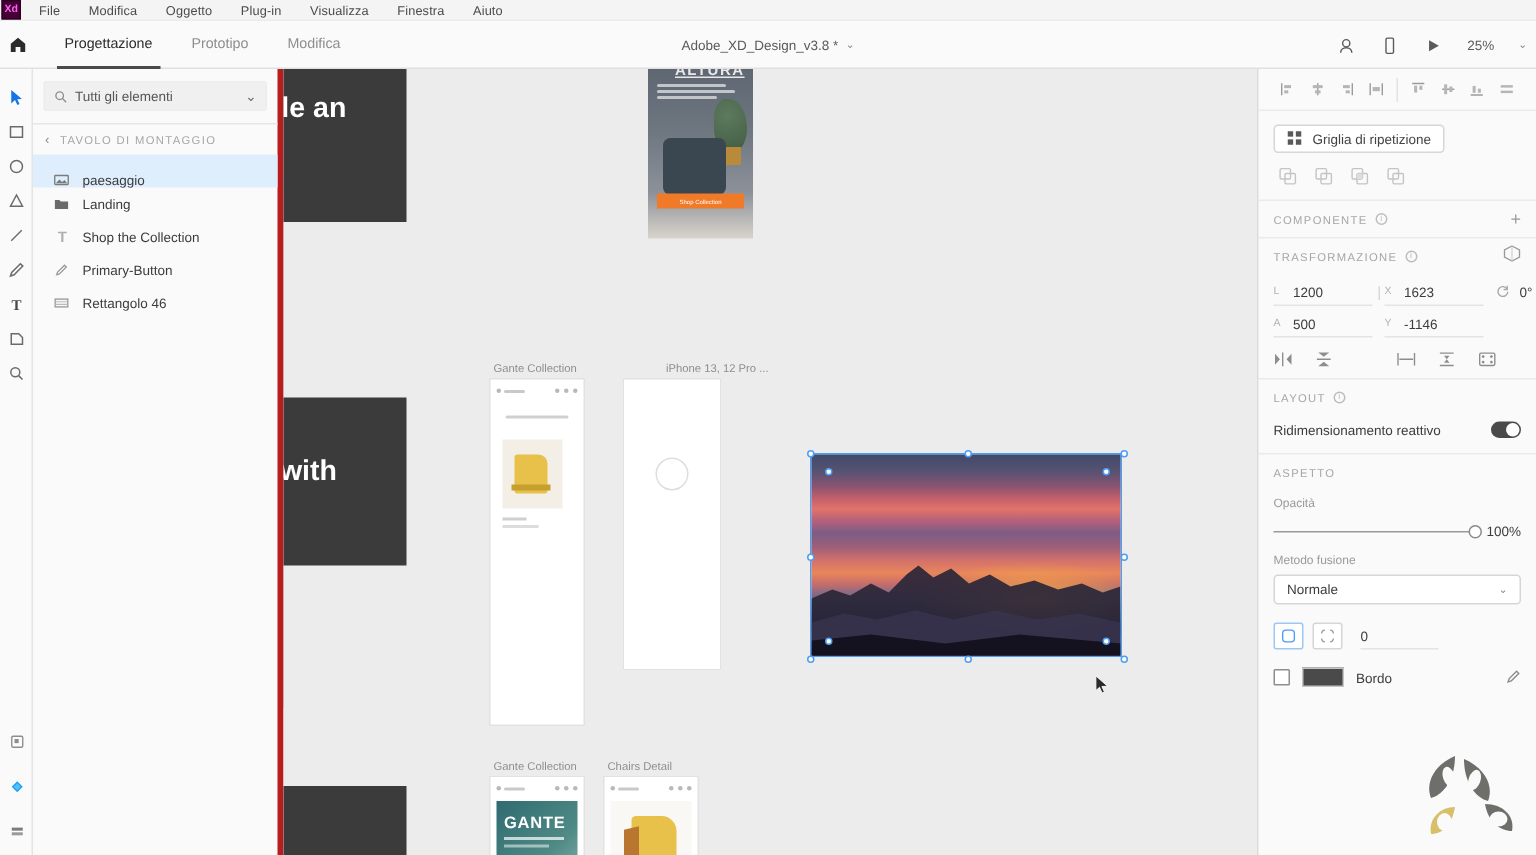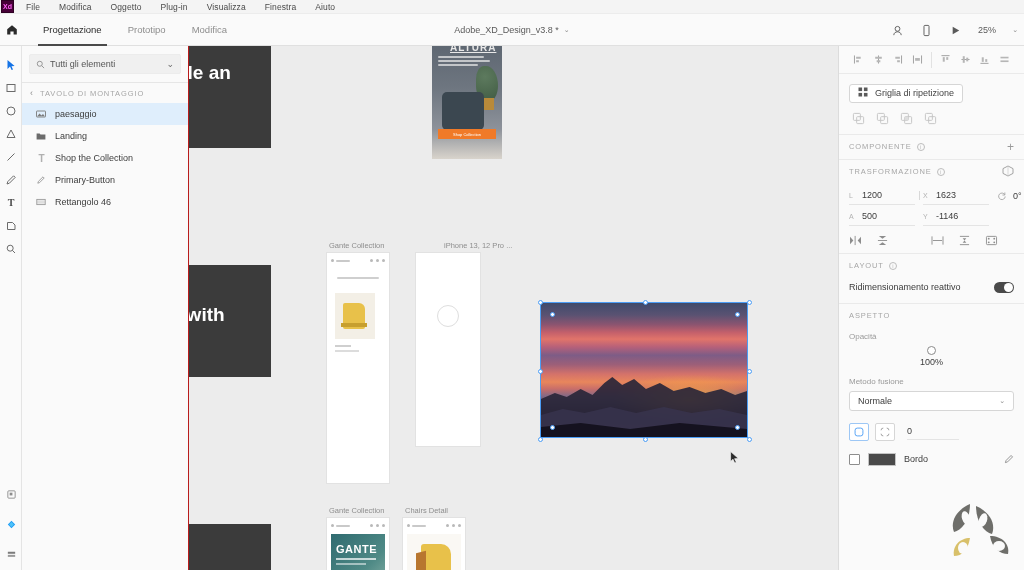--- a/index.html
+++ b/index.html
@@ -76,42 +76,42 @@
   }
   .tool.active { color: #1473e6; }
   .rail-bottom {
     position: absolute; bottom: 4px; left: 0; width: 22px;
     display: flex; flex-direction: column; align-items: center; gap: 7px;
   }
 
   
   .left-panel {
     position: absolute; left: 22px; top: 46px; width: 167px; height: 524px;
-    background: #fafafa; border-right: 1px solid #b91c1c;
+    background: #fafafa; border-right: 4px solid #b91c1c;
   }
   .search-row {
     margin: 8px 7px 0 7px; height: 20px; background: #f0f0f0;
     border-radius: 2px; display: flex; align-items: center; padding: 0 6px;
     border: 1px solid #ececec;
   }
   .search-row .srch-ico { color: #8d8d8d; margin-right: 5px; display:flex; }
   .search-text { font-size: 9px; color: #555; flex: 1; }
   .search-chev { color: #6b6b6b; font-size: 9px; }
   .panel-divider { height: 1px; background: #e6e6e6; margin: 8px 0 0 0; }
   .section-head {
     display: flex; align-items: center; height: 20px; padding-left: 8px; gap: 7px;
   }
   .back-chev { font-size: 9px; color: #8d8d8d; }
   .section-title {
     font-size: 7.5px; letter-spacing: 0.9px; color: #a6a6a6; text-transform: uppercase;
   }
   .layer-row {
     height: 22px; display: flex; align-items: center; padding-left: 14px; gap: 8px;
   }
-  .layer-row.selected { background: #dfeefc; }
+  .layer-row.selected { background: #dfeefc; align-items: flex-end; }
   .layer-ico { width: 11px; color: #7b7b7b; display: flex; align-items: center; }
   .layer-ico.text-ico { color: #b0b0b0; font-size: 10px; font-weight: 600; justify-content:center;}
   .layer-name { font-size: 9px; color: #3c3c3c; white-space: nowrap; }
 
   
   .canvas {
     position: absolute; left: 189px; top: 46px; width: 649px; height: 524px;
     background: #ececec; overflow: hidden;
   }
   .ab-label {
@@ -216,21 +216,21 @@
   .toggle {
     width: 20px; height: 11px; border-radius: 6px; background: #4a4a4a;
     position: relative;
   }
   .toggle .knob {
     position: absolute; right: 1px; top: 1px; width: 9px; height: 9px;
     border-radius: 50%; background: #fff;
   }
   .op-row { padding: 4px 10px 8px 10px; }
   .op-lbl { font-size: 8px; color: #9a9a9a; margin-bottom: 9px; }
-  .slider-wrap { display: flex; align-items: center; gap: 7px; flex-direction: column; }
+  .slider-wrap { display: flex; align-items: center; gap: 7px; }
   .slider { flex: 1; height: 1px; background: #9a9a9a; position: relative; }
   .slider .knob {
     position: absolute; right: -4px; top: -4px; width: 9px; height: 9px;
     border-radius: 50%; background: #fff; border: 1px solid #8a8a8a; box-sizing: border-box;
   }
   .op-val { font-size: 9px; color: #3c3c3c; }
   .blend-lbl { font-size: 8px; color: #9a9a9a; padding: 2px 10px 5px 10px; }
   .select {
     margin: 0 10px; height: 20px; border: 1px solid #d6d6d6; background: #fff;
     border-radius: 3px; display: flex; align-items: center; justify-content: space-between;

